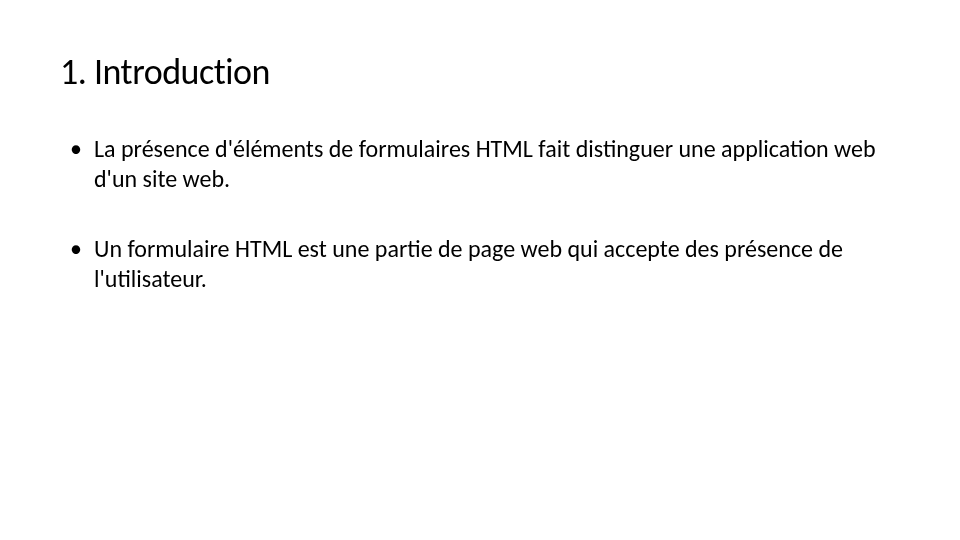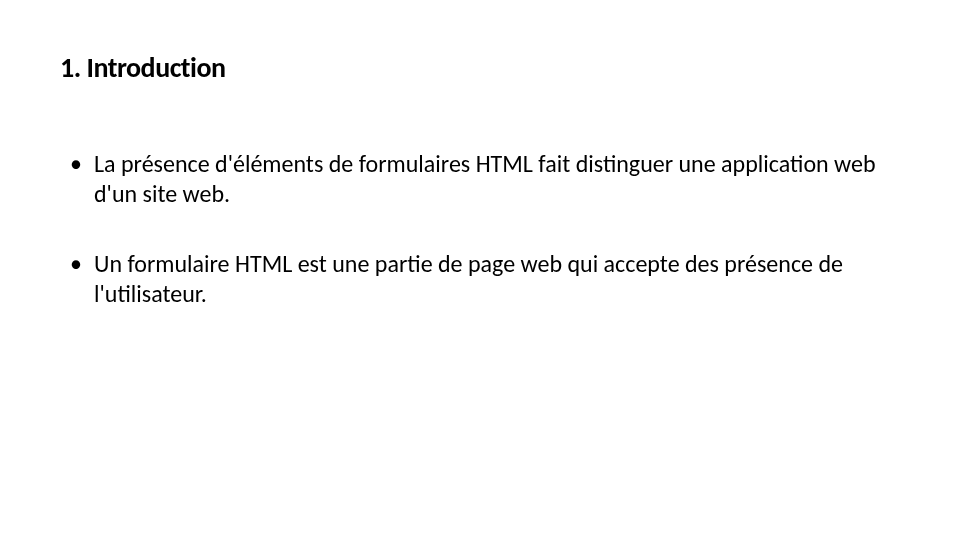--- a/index.html
+++ b/index.html
@@ -9,23 +9,23 @@
     }
     body {
       width: 960px;
       height: 540px;
       background: #ffffff;
       font-family: "Calibri", "Segoe UI", sans-serif;
       color: #000000;
       padding: 50px 60px 0 60px;
     }
     .slide-title {
-      font-size: 28px;
-      font-weight: 700;
-      margin-bottom: 64px;
+      font-size: 36px;
+      font-weight: 400;
+      margin-bottom: 40px;
       letter-spacing: -0.5px;
     }
     .bullet-list {
       list-style: none;
       padding-left: 10px;
       margin-top: 24px;
     }
     .bullet-item {
       position: relative;
       padding-left: 24px;

